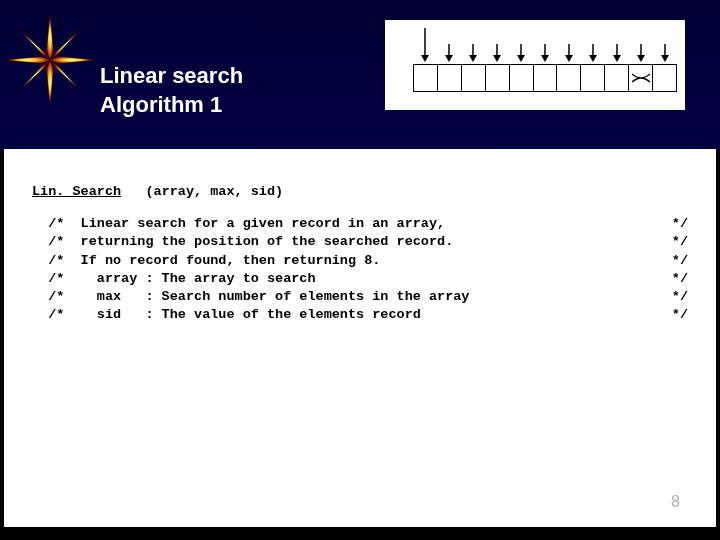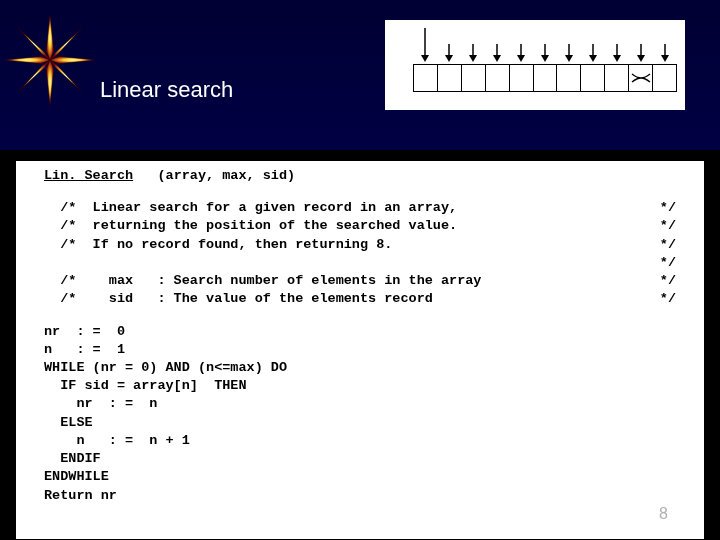--- a/index.html
+++ b/index.html
@@ -21,21 +21,21 @@
   .star {
     position: absolute;
     left: 5px;
     top: 15px;
     width: 90px;
     height: 90px;
   }
   .star svg { width: 100%; height: 100%; }
   .title {
     color: #fff;
-    font-weight: normal;
+    font-weight: bold;
     font-size: 22px;
     line-height: 1.3;
     margin-left: 100px;
     margin-top: 31px;
   }
   .diagram {
     position: absolute;
     right: 35px;
     top: 20px;
     width: 300px;
@@ -73,22 +73,22 @@
   }
   .box:last-child { border-right: none; }
   .rule {
     border-top: 2px solid #c0c0c0;
     border-bottom: 1px solid #404060;
     height: 3px;
     margin-top: -8px;
   }
   .content {
     background: #fff;
-    margin: 16px;
-    padding: 6px 28px 18px 28px;
+    margin: 4px;
+    padding: 34px 28px 18px 28px;
     height: 378px;
     font-family: "Courier New", monospace;
     font-size: 13.5px;
     line-height: 1.35;
     color: #000;
     font-weight: bold;
     position: relative;
   }
   .sig { margin-bottom: 14px; }
   .proc-name { text-decoration: underline; }
@@ -127,20 +127,21 @@
         <polygon points="0,50 40,46 50,50 40,54"></polygon>
         <polygon points="85,15 58,44 50,50 56,42"></polygon>
         <polygon points="85,85 56,58 50,50 58,56"></polygon>
         <polygon points="15,85 42,56 50,50 44,58"></polygon>
         <polygon points="15,15 44,42 50,50 42,44"></polygon>
       </g>
     </svg>
   </div>
   <div class="title">
     <div>Linear search</div>
+    <div>Algorithm 1</div>
   </div>
   <div class="diagram">
     <div class="arrows-row" id="arrows-row">
         <div class="arrow-down">
           <svg width="12" height="34" viewBox="0 0 12 34">
             <line x1="6" y1="0" x2="6" y2="28" stroke="#000" stroke-width="1.5"></line>
             <polygon points="2,27 10,27 6,34" fill="#000"></polygon>
           </svg>
         </div>
         <div class="arrow-down">
@@ -229,43 +230,34 @@
 <div class="content">
   <div class="sig">
     <span class="proc-name">Lin. Search</span><span>&nbsp;&nbsp;&nbsp;</span><span>(array, max, sid)</span>
   </div>
   <div class="comment-block" id="comment-block">
       <div class="comment-row">
         <span class="comment-left">  /*  Linear search for a given record in an array,</span>
         <span class="comment-right">*/</span>
       </div>
       <div class="comment-row">
-        <span class="comment-left">  /*  returning the position of the searched value.</span>
+        <span class="comment-left">  /*  returning the position of the searched record.</span>
         <span class="comment-right">*/</span>
       </div>
       <div class="comment-row">
         <span class="comment-left">  /*  If no record found, then returning 8.</span>
         <span class="comment-right">*/</span>
       </div>
       <div class="comment-row">
+        <span class="comment-left">  /*    array : The array to search</span>
         <span class="comment-right">*/</span>
       </div>
       <div class="comment-row">
         <span class="comment-left">  /*    max   : Search number of elements in the array</span>
         <span class="comment-right">*/</span>
       </div>
       <div class="comment-row">
         <span class="comment-left">  /*    sid   : The value of the elements record</span>
         <span class="comment-right">*/</span>
       </div>
     </div>
-  <div class="code">nr  : =  0
-n   : =  1
-WHILE (nr = 0) AND (n&lt;=max) DO
-  IF sid = array[n]  THEN
-    nr  : =  n
-  ELSE
-    n   : =  n + 1
-  ENDIF
-ENDWHILE
-Return nr</div>
   <div class="page-num">8</div>
 </div>
 
 </body></html>

